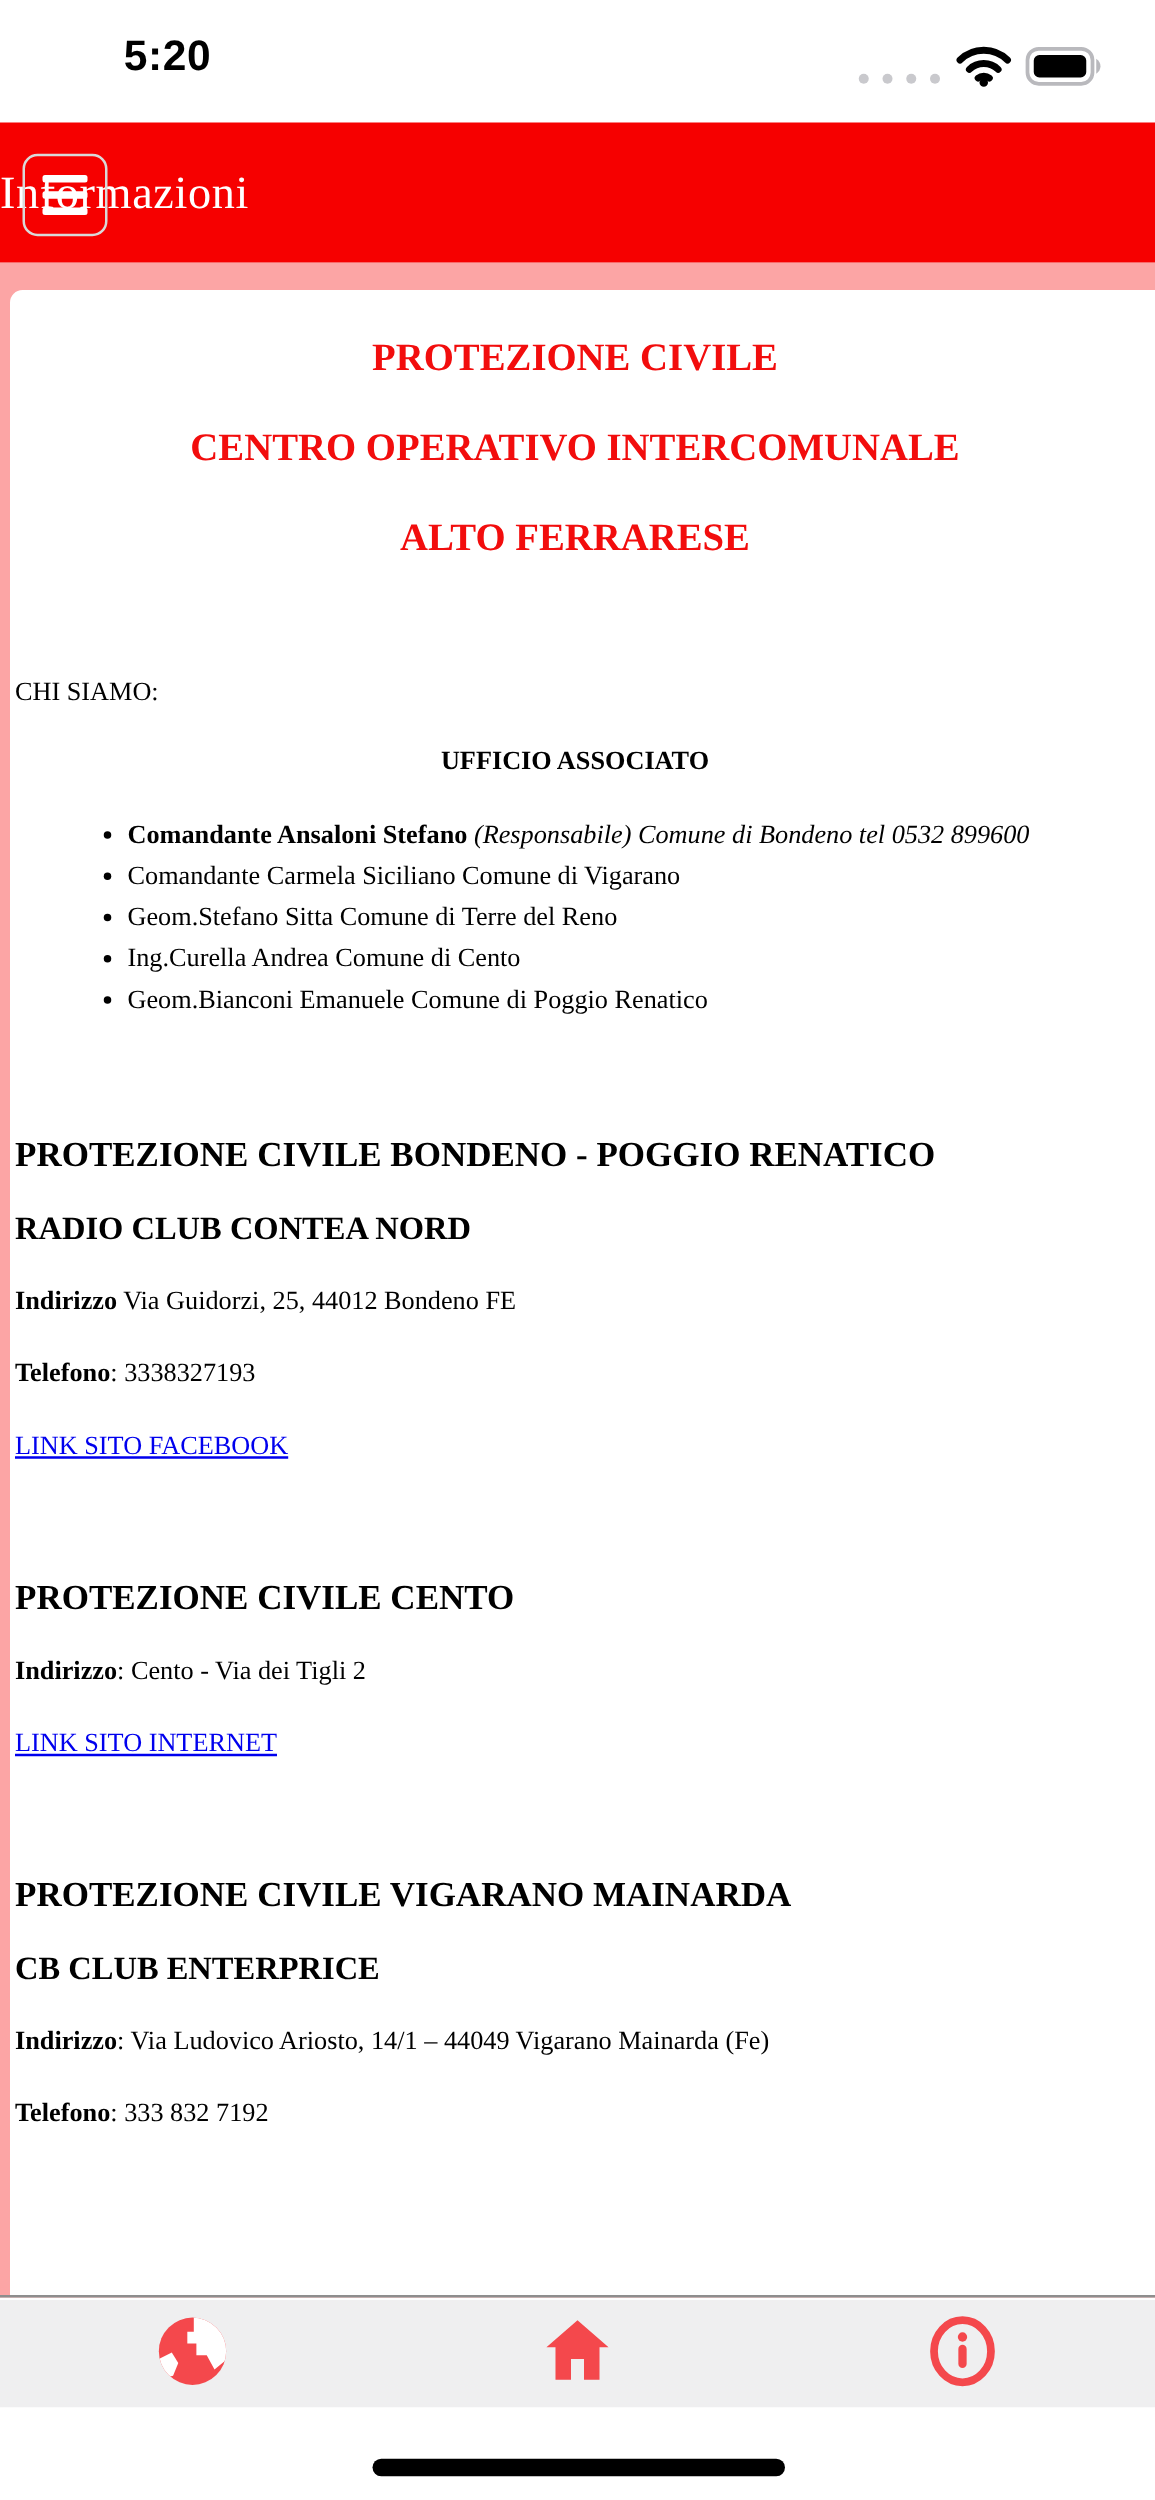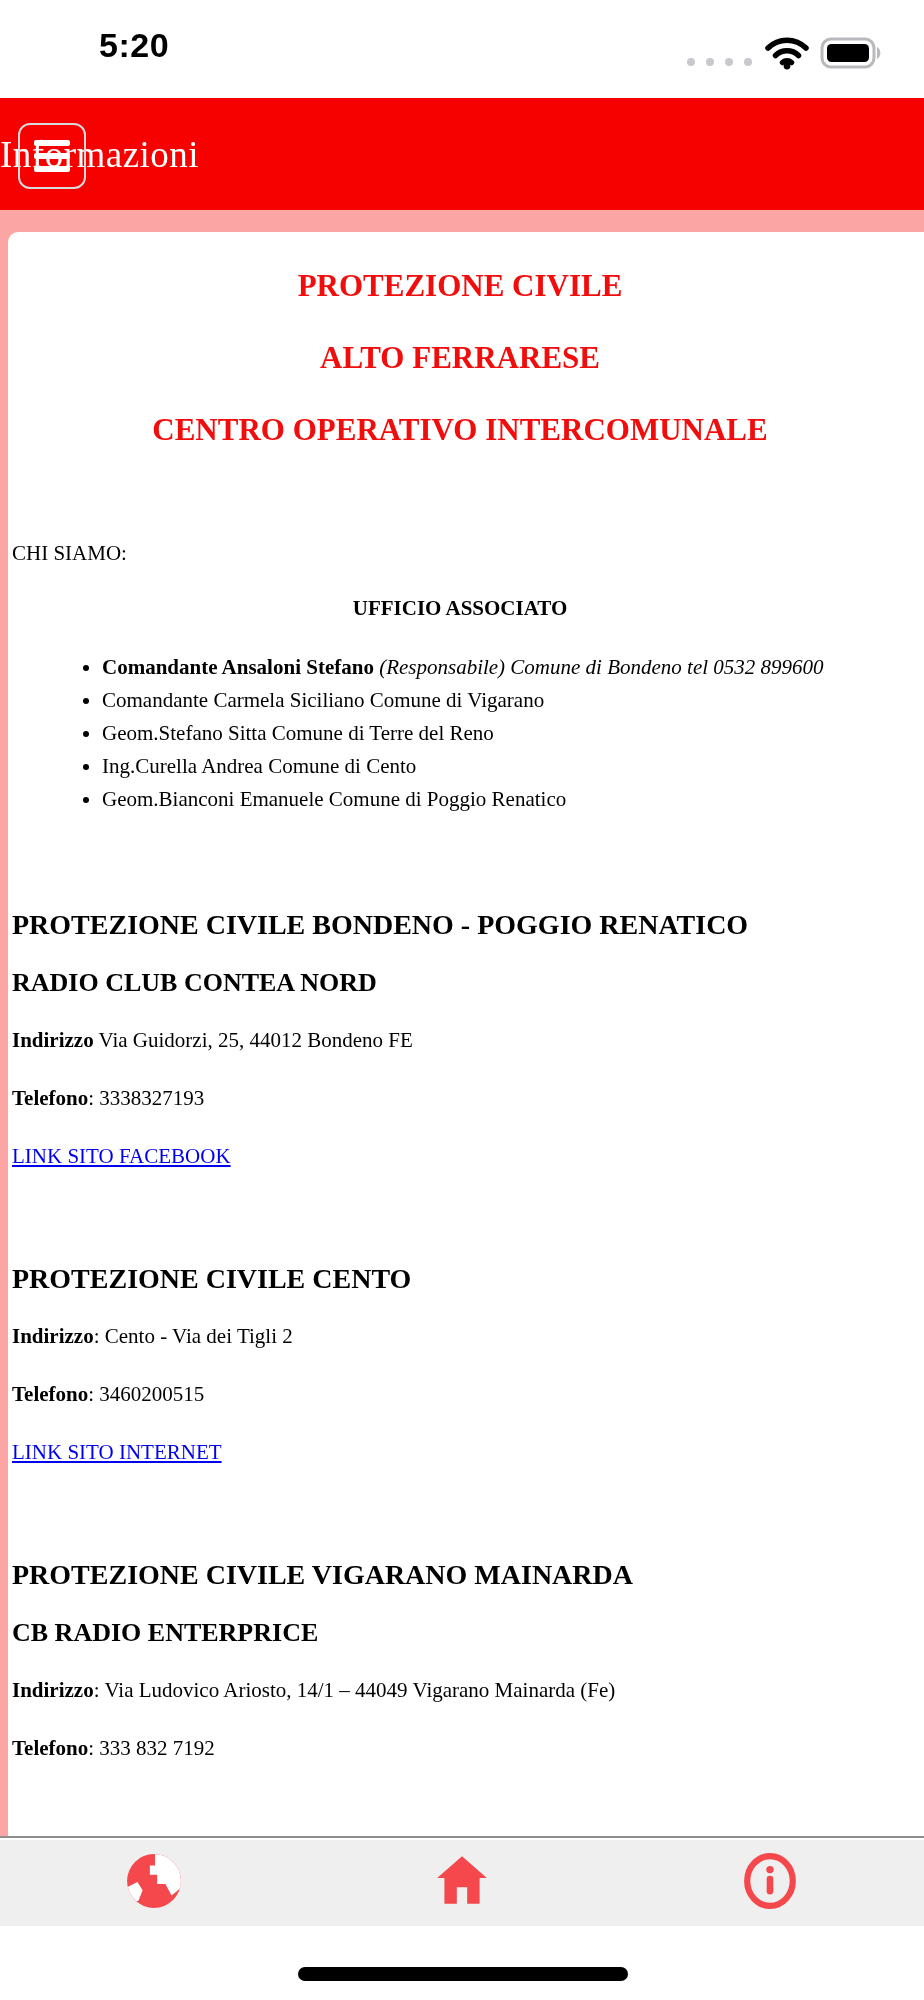--- a/index.html
+++ b/index.html
@@ -100,22 +100,22 @@
     <span style="display:contents"><i></i><i></i><i></i></span>
   </div>
   <div class="app-title">Informazioni</div>
 </div>
 
 <div class="content-viewport">
   <div class="content-card">
 
     <div>
       <div class="red-h">PROTEZIONE CIVILE</div>
+      <div class="red-h">CENTRO OPERATIVO INTERCOMUNALE</div>
       <div class="red-h">ALTO FERRARESE</div>
-      <div class="red-h">CENTRO OPERATIVO INTERCOMUNALE</div>
     </div>
 
     <p class="chi-siamo">CHI SIAMO:</p>
     <p class="ufficio">UFFICIO ASSOCIATO</p>
 
     <ul class="member-list">
       <li><span class="bold">Comandante Ansaloni Stefano</span> <em>(Responsabile) Comune di Bondeno tel 0532 899600</em></li>
       <li>Comandante Carmela Siciliano Comune di Vigarano</li>
       <li>Geom.Stefano Sitta Comune di Terre del Reno</li>
       <li>Ing.Curella Andrea Comune di Cento</li>
@@ -126,27 +126,26 @@
       <p class="sec-title">PROTEZIONE CIVILE BONDENO - POGGIO RENATICO</p>
       <p class="sec-sub">RADIO CLUB CONTEA NORD</p>
       <p class="info-row"><span class="bold">Indirizzo</span><span> </span><span>Via Guidorzi, 25, 44012 Bondeno FE</span></p>
       <p class="info-row"><span class="bold">Telefono</span><span>: </span><span>3338327193</span></p>
       <p class="link-row"><a href="#">LINK SITO FACEBOOK</a></p>
     </div>
 
     <div class="section">
       <p class="sec-title">PROTEZIONE CIVILE CENTO</p>
       <p class="info-row"><span class="bold">Indirizzo</span><span>: </span><span>Cento - Via dei Tigli 2</span></p>
-      <p class="info-row"><span class="bold">Telefono</span><span>: </span><span>3460200515</span></p>
       <p class="link-row"><a href="#">LINK SITO INTERNET</a></p>
     </div>
 
     <div class="section">
       <p class="sec-title">PROTEZIONE CIVILE VIGARANO MAINARDA</p>
-      <p class="sec-sub">CB RADIO ENTERPRICE</p>
+      <p class="sec-sub">CB CLUB ENTERPRICE</p>
       <p class="info-row"><span class="bold">Indirizzo</span><span>: </span><span>Via Ludovico Ariosto, 14/1 – 44049 Vigarano Mainarda (Fe)</span></p>
       <p class="info-row"><span class="bold">Telefono</span><span>: </span><span>333 832 7192</span></p>
     </div>
 
   </div>
 </div>
 
 <div class="toolbar">
   <div class="tool-btn">
     <span>

